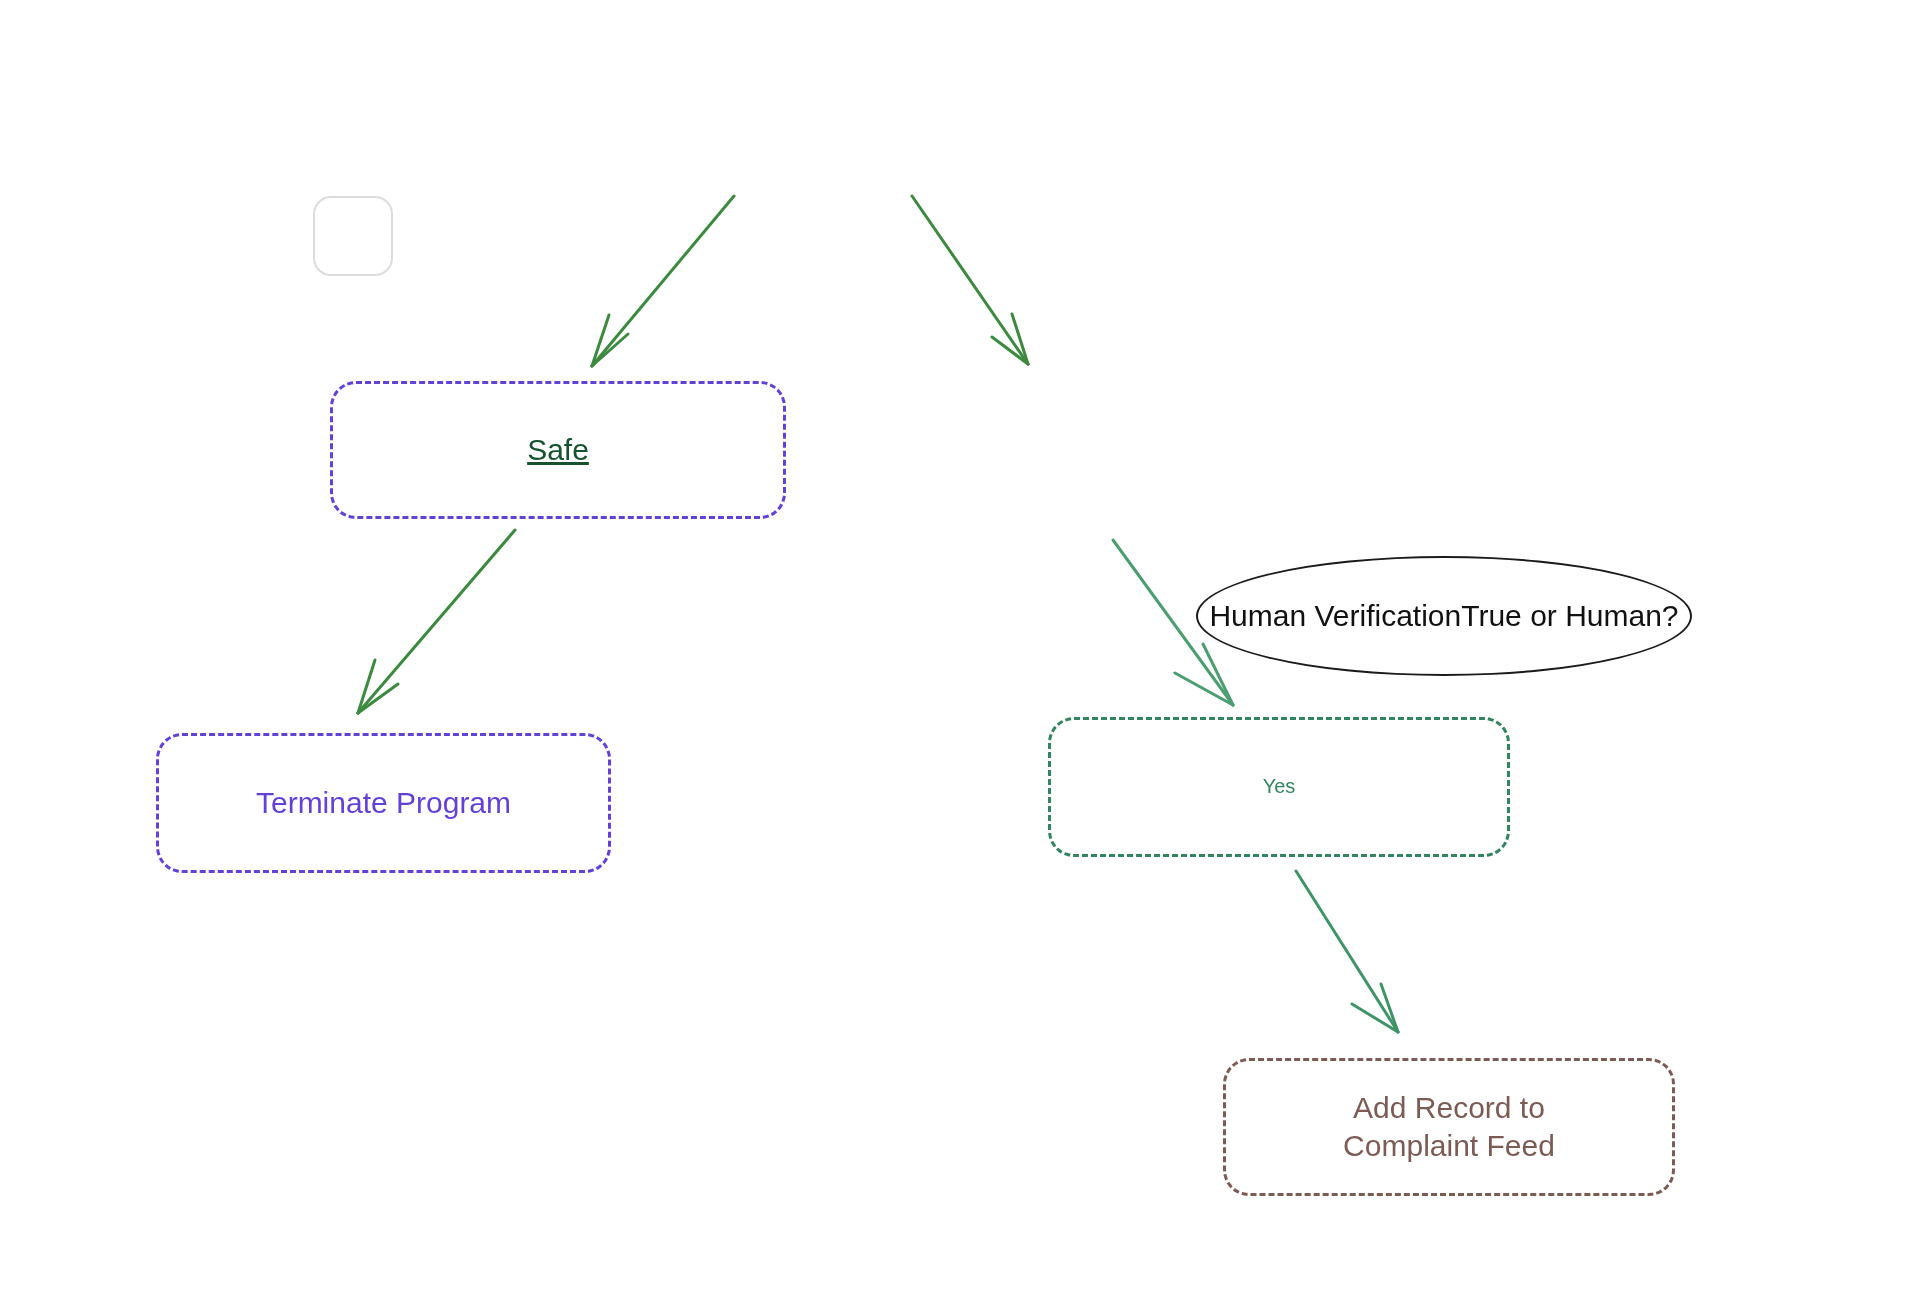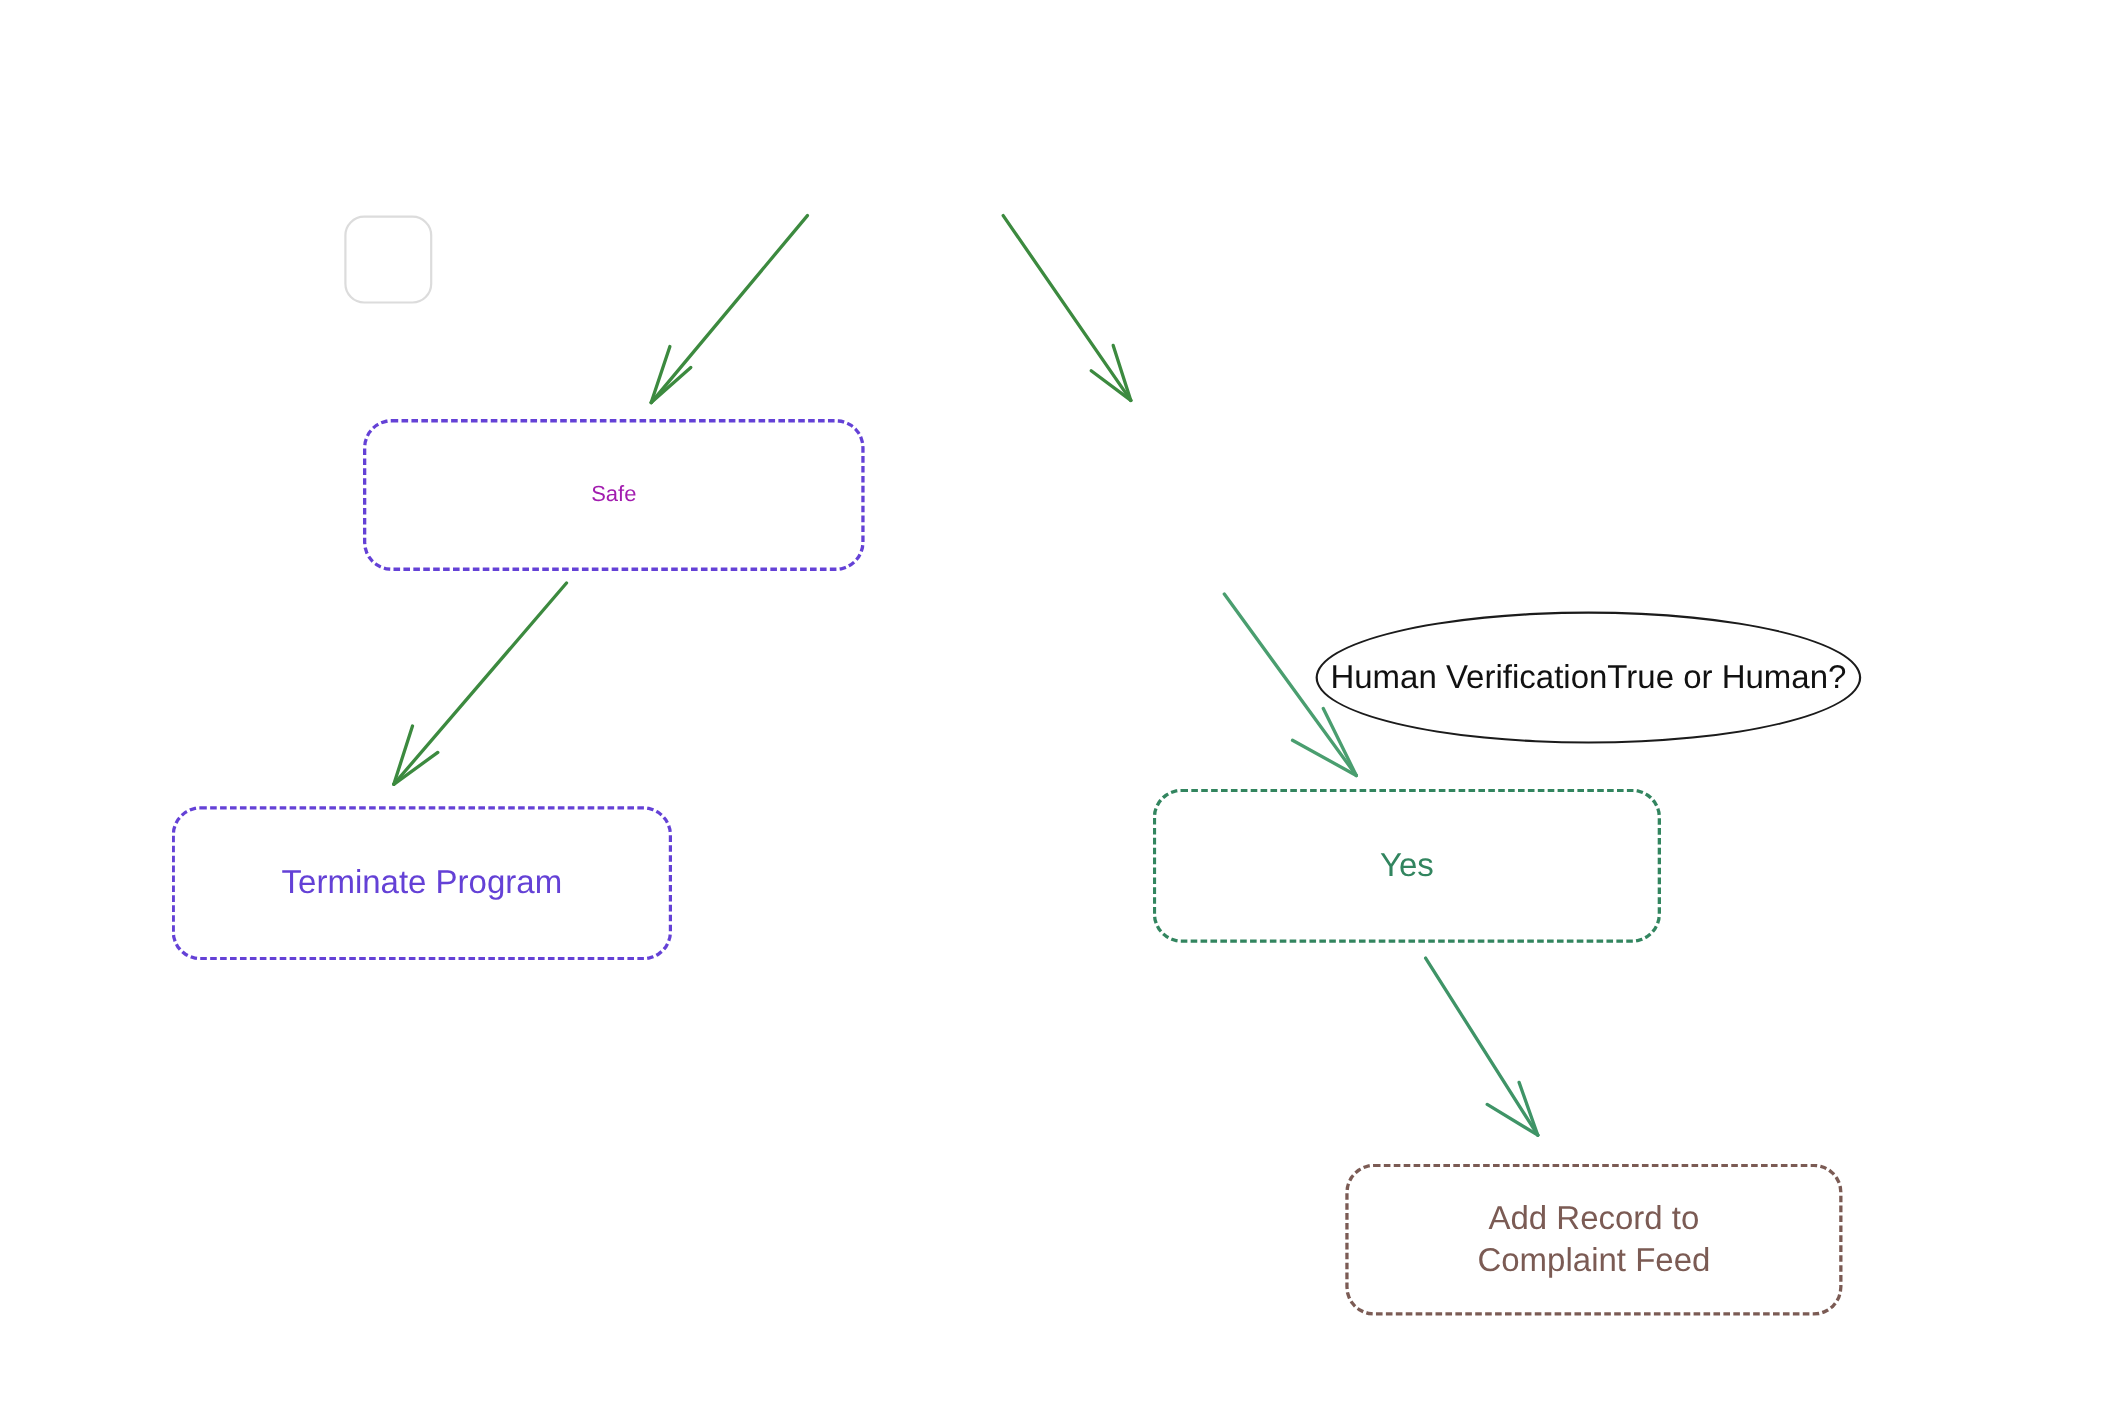--- a/index.html
+++ b/index.html
@@ -45,22 +45,23 @@
     left: 610px;  top: 50px;
     width: 458px; height: 140px;
     border-color: #3b78c3;
     color: #3b78c3;
     font-size: 30px;
   }
   .node-safe {
     left: 330px;  top: 381px;
     width: 456px; height: 138px;
     border-color: #6441d6;
-    color: #a21caf;
-    font-size: 20px;
+    color: #14532d;
+    font-size: 30px;
+    text-decoration: underline;
   }
   .node-notsafe {
     left: 905px;  top: 381px;
     width: 458px; height: 138px;
     border-color: #6441d6;
     color: #6441d6;
     font-size: 30px;
   }
   .node-terminate {
     left: 116px;  top: 733px;
@@ -68,21 +69,21 @@
     border-color: #6441d6;
     color: #6441d6;
     font-size: 30px;
     margin-left: 40px;
   }
   .node-yes {
     left: 1048px; top: 717px;
     width: 462px; height: 140px;
     border-color: #32855f;
     color: #32855f;
-    font-size: 30px;
+    font-size: 20px;
   }
   .node-addrecord {
     left: 1223px; top: 1058px;
     width: 452px; height: 138px;
     border-color: #7b5b54;
     color: #7b5b54;
     font-size: 30px;
   }
   .ghost-square {
     position: absolute;

